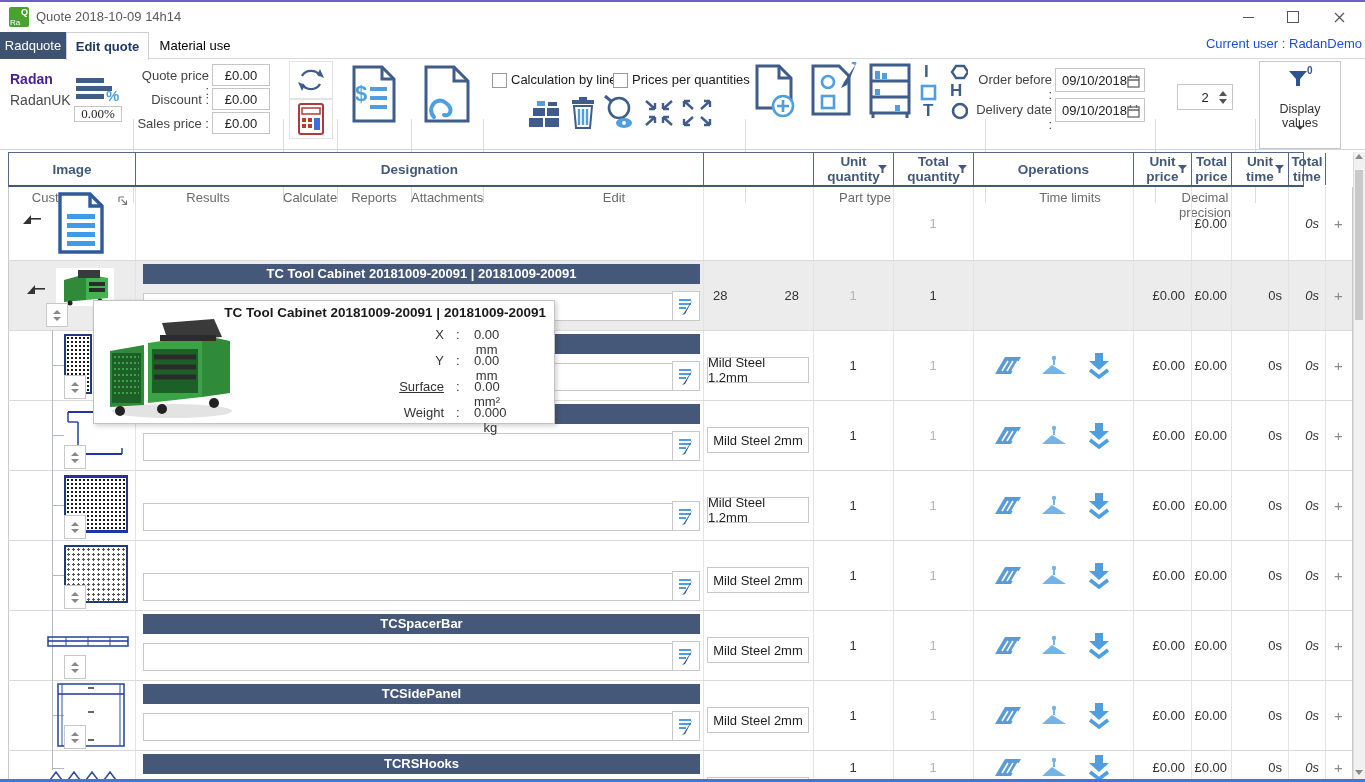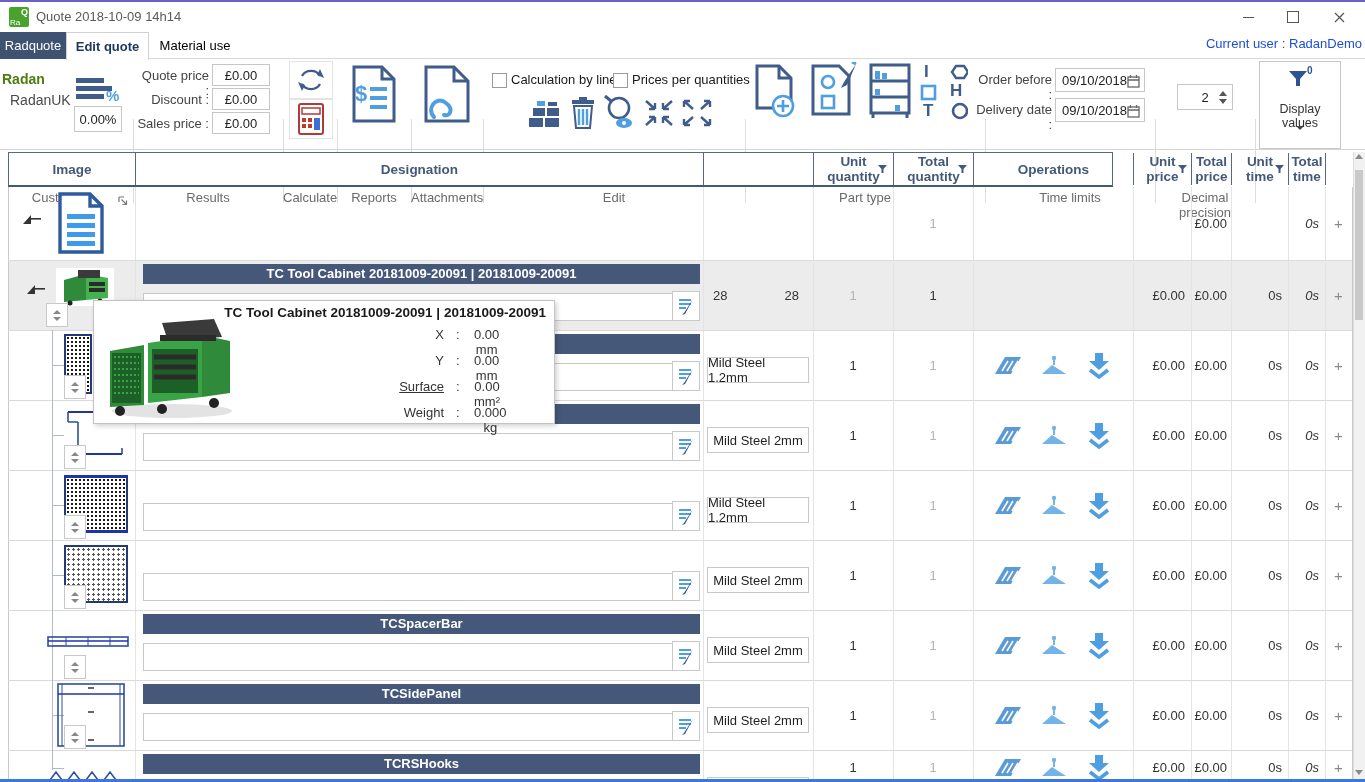--- a/index.html
+++ b/index.html
@@ -30,21 +30,21 @@
   .cb{position:absolute;width:13px;height:13px;border:1px solid #9a9a9a;background:#fff;}
   .cblab{position:absolute;font-size:13px;color:#1a1a1a;}
   .ibtn{position:absolute;border:1px solid #e4e4e4;display:flex;align-items:center;justify-content:center;background:#fff;}
   .bigbtn{position:absolute;display:flex;align-items:center;justify-content:center;}
   .dropbox{position:absolute;border:1px solid #c9c9c9;background:#fff;text-align:center;}
   .caret{width:0;height:0;border-left:4px solid transparent;border-right:4px solid transparent;border-top:4px solid #444;display:inline-block;}
   .spinarrows{display:flex;flex-direction:column;gap:3px;align-items:center;}
   .tri-up{width:0;height:0;border-left:4px solid transparent;border-right:4px solid transparent;border-bottom:5px solid #555;}
   .tri-dn{width:0;height:0;border-left:4px solid transparent;border-right:4px solid transparent;border-top:5px solid #555;}
   
-  .hdr{position:absolute;left:8px;top:150px;width:1105px;height:35px;border:1px solid #55688a;border-bottom:2px solid #44597a;box-sizing:border-box;background:#fff;z-index:2;}
+  .hdr{position:absolute;left:8px;top:150px;width:1296px;height:35px;border:1px solid #55688a;border-bottom:2px solid #44597a;box-sizing:border-box;background:#fff;z-index:2;}
   .hcell{position:absolute;top:0;height:32px;display:flex;align-items:center;justify-content:center;
          font-size:13.5px;line-height:15px;font-weight:bold;color:#44597a;text-align:center;border-right:1px solid #55688a;box-sizing:border-box;}
   .vline{position:absolute;top:185px;width:1px;height:597px;background:#e4e4e4;}
   .hline{position:absolute;left:8px;width:1344px;height:1px;background:#dadada;}
   .row{position:absolute;left:0;width:1365px;}
   .dbar{position:absolute;left:143px;width:557px;top:4px;height:20px;background:#46587a;color:#fff;
         font-size:13px;font-weight:bold;text-align:center;line-height:20px;}
   .dinput{position:absolute;left:143px;top:33px;width:524px;height:26px;border:1px solid #c9c9c9;background:#fff;font:13px "Liberation Sans",sans-serif;padding:0 4px;}
   .editbtn{position:absolute;left:672px;top:31px;width:26px;height:28px;border:1px solid #c9c9c9;background:#fff;display:flex;align-items:center;justify-content:center;}
   .matbox{position:absolute;left:707px;top:27px;width:100px;height:24px;border:1px solid #c9c9c9;background:#fff;
@@ -111,31 +111,31 @@
   <div class="tab active" style="left:66px;width:81px;">
     <span>Edit quote</span>
   </div>
   <div class="tab" style="left:148px;width:94px;">
     <span>Material use</span>
   </div>
   <div class="curuser">Current user : RadanDemo</div>
 
   <div class="ribbon">
 
-    <div class="abs" style="left:2px;top:12px;font-size:14px;font-weight:bold;color:#4d7c0f;">Radan</div>
+    <div class="abs" style="left:10px;top:12px;font-size:14px;font-weight:bold;color:#4c1d95;">Radan</div>
     <div class="abs" style="left:10px;top:33px;font-size:14px;color:#4a4a4a;">RadanUK</div>
     <div class="abs" style="left:74px;top:18px;">
       <svg width="48" height="32">
           <rect x="2" y="1" width="28" height="5" fill="#3f5c8a"></rect>
           <rect x="2" y="9" width="36" height="5" fill="#3f5c8a"></rect>
           <rect x="2" y="17" width="28" height="5" fill="#3f5c8a"></rect>
         </svg>
       <span class="abs" style="left:32px;top:10px;color:#4f9fe0;font-weight:bold;font-size:15px;">%</span>
     </div>
-    <div class="fieldbox" style="left:74px;top:47px;width:48px;height:26px;">
+    <div class="fieldbox" style="left:74px;top:47px;width:48px;height:16px;font-family:Liberation Serif, serif;">
       <span>0.00%</span>
     </div>
     <div class="glabel" style="left:0;width:120px;">Customer</div>
     <div class="abs" style="left:118px;top:133px;">
       <svg width="10" height="10">
           <path d="M1,1 H6 M1,1 V6 M3.5,3.5 L8.5,8.5 M8.5,4.5 V8.5 H4.5" stroke="#777" stroke-width="1.2" fill="none"></path>
         </svg>
     </div>
     <div class="gsep" style="left:133px;"></div>
 

